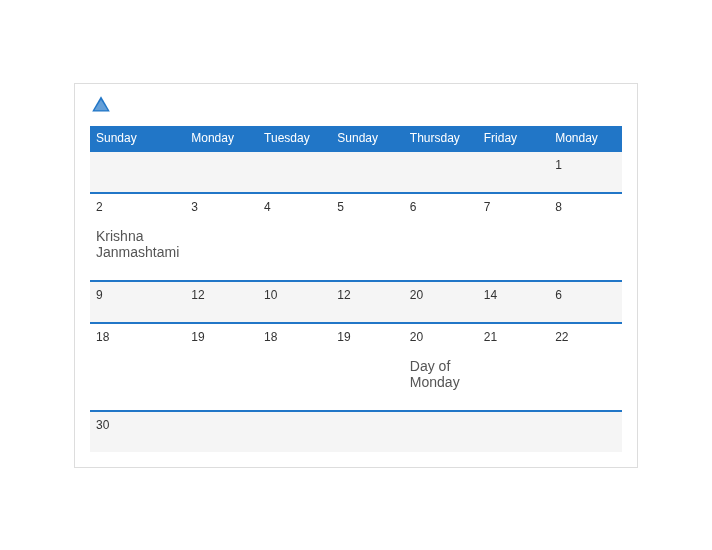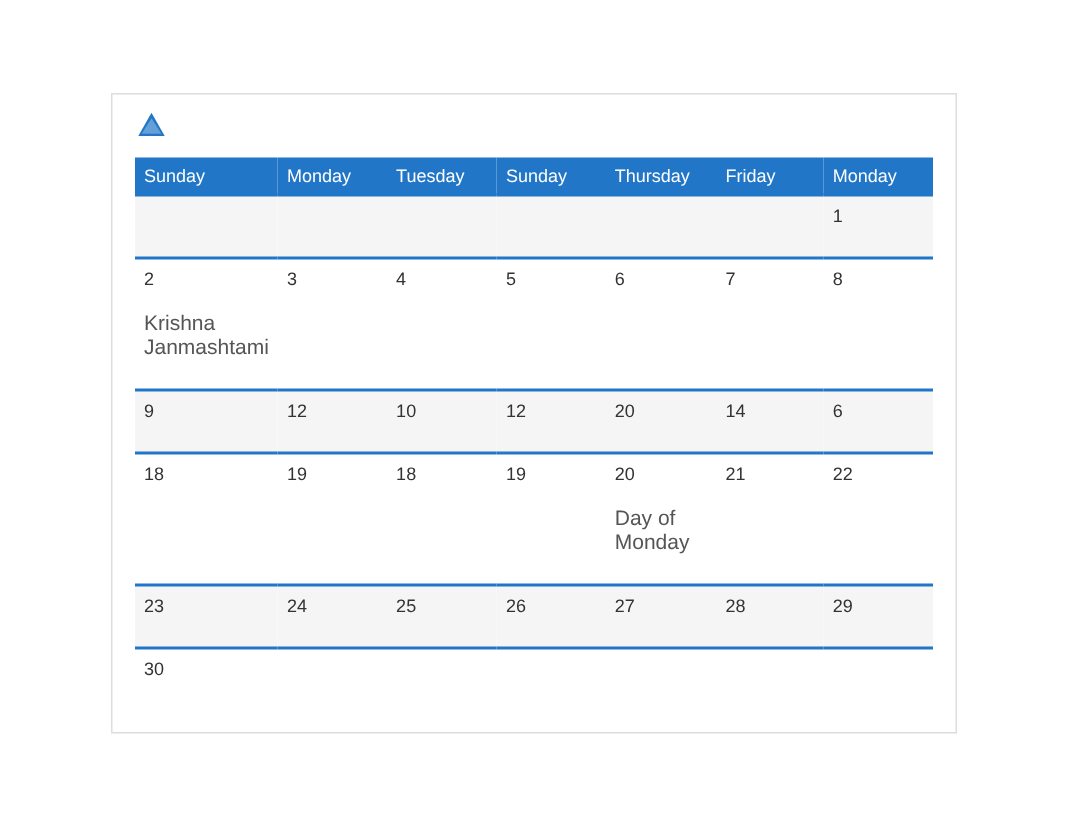--- a/index.html
+++ b/index.html
@@ -207,43 +207,20 @@
             <span class="day-number">20</span>
             <span class="holiday">Day of Monday</span>
           </td>
           <td>
             <span class="day-number">21</span>
           </td>
           <td>
             <span class="day-number">22</span>
           </td>
         </tr>
-        <tr>
-          <td>
-            <span class="day-number">23</span>
-          </td>
-          <td>
-            <span class="day-number">24</span>
-          </td>
-          <td>
-            <span class="day-number">25</span>
-          </td>
-          <td>
-            <span class="day-number">26</span>
-          </td>
-          <td>
-            <span class="day-number">27</span>
-          </td>
-          <td>
-            <span class="day-number">28</span>
-          </td>
-          <td>
-            <span class="day-number">29</span>
-          </td>
-        </tr>
         <tr class="last-row">
           <td>
             <span class="day-number">30</span>
           </td>
           <td></td>
           <td></td>
           <td></td>
           <td></td>
           <td></td>
           <td></td>

